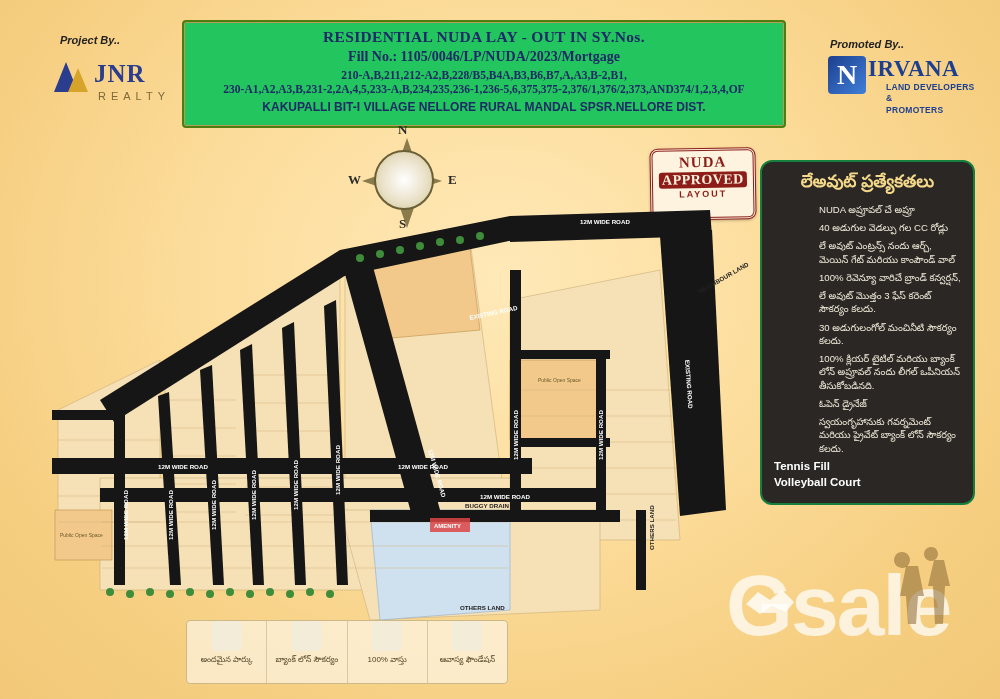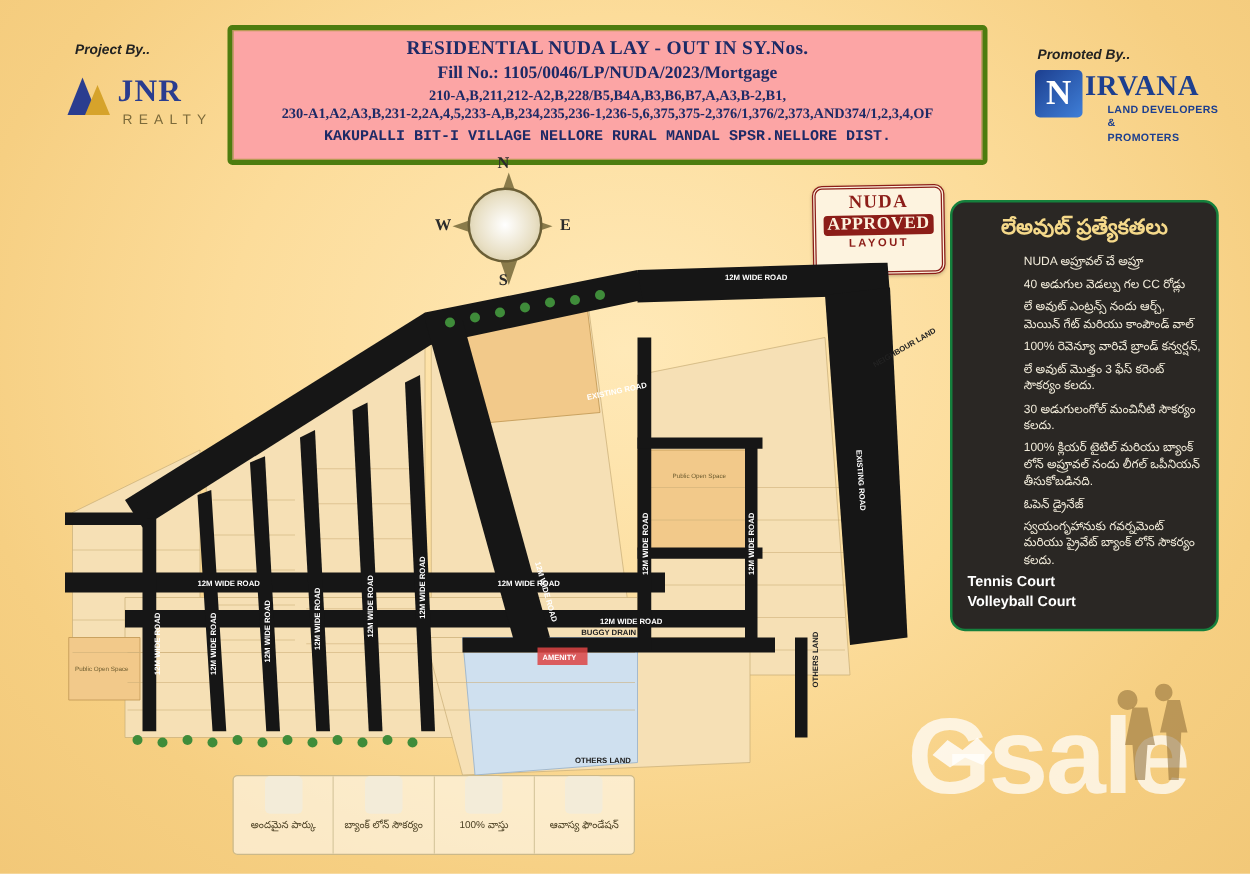--- a/index.html
+++ b/index.html
@@ -8,29 +8,29 @@
     font-family:"Liberation Sans", sans-serif;
     background:
       radial-gradient(ellipse at 50% 40%, #ffe9b8 0%, #fcdc9a 45%, #f6cf82 75%, #f2c878 100%);
     position:relative;
   }
   .sheet{position:absolute;inset:0;}
 
   
   .hdr-title-box{
     position:absolute;left:182px;top:20px;width:600px;height:104px;
-    background:#fca5a5;border:4px solid #4d7c0f;border-radius:4px;
+    background:#22c55e;border:2px solid #4d7c0f;border-radius:4px;
     box-shadow:0 0 0 1px #b79a55 inset;
     text-align:center;color:#1d2a66;
   }
   .hdr-l1{font-family:"Liberation Serif",serif;font-size:15.5px;font-weight:bold;letter-spacing:.3px;margin-top:6px;}
   .hdr-l2{font-family:"Liberation Serif",serif;font-size:14px;font-weight:bold;margin-top:3px;}
   .hdr-l3{font-family:"Liberation Serif",serif;font-size:11.5px;font-weight:bold;margin-top:3px;line-height:1.25;}
   .hdr-l4{font-family:"Liberation Serif",serif;font-size:11.5px;font-weight:bold;line-height:1.25;}
-  .hdr-l5{font-family:Liberation Mono, monospace;font-size:12px;font-weight:bold;margin-top:3px;}
+  .hdr-l5{font-family:Liberation Sans, sans-serif;font-size:12px;font-weight:bold;margin-top:3px;}
 
   .proj-by{position:absolute;left:60px;top:34px;font-size:11px;font-style:italic;color:#222;font-weight:bold;}
   .promo-by{position:absolute;left:830px;top:38px;font-size:11px;font-style:italic;color:#222;font-weight:bold;}
 
   
   .jnr{position:absolute;left:50px;top:58px;width:120px;height:60px;}
   .jnr .mark{position:absolute;left:2px;top:0;width:40px;height:40px;}
   .jnr .tri1{position:absolute;left:2px;top:4px;width:0;height:0;border-left:12px solid transparent;border-right:12px solid transparent;border-bottom:30px solid #2a3d8f;}
   .jnr .tri2{position:absolute;left:16px;top:10px;width:0;height:0;border-left:10px solid transparent;border-right:10px solid transparent;border-bottom:24px solid #d6a32b;}
   .jnr .jnr-t{position:absolute;left:44px;top:2px;font-size:25px;font-weight:bold;color:#2a3d8f;font-family:"Liberation Serif",serif;letter-spacing:1px;}
@@ -160,21 +160,21 @@
       <li>NUDA అప్రూవల్ చే అప్రూ</li>
       <li>40 అడుగుల వెడల్పు గల CC రోడ్లు</li>
       <li>లే అవుట్ ఎంట్రన్స్ నందు ఆర్చ్, మెయిన్ గేట్ మరియు కాంపౌండ్ వాల్</li>
       <li>100% రెవెన్యూ వారిచే బ్రాండ్ కన్వర్షన్,</li>
       <li>లే అవుట్ మొత్తం 3 ఫేస్ కరెంట్ సౌకర్యం కలదు.</li>
       <li>30 అడుగులంగోల్ మంచినీటి సౌకర్యం కలదు.</li>
       <li>100% క్లియర్ టైటిల్ మరియు బ్యాంక్ లోన్ అప్రూవల్ నందు లీగల్ ఒపీనియన్ తీసుకోబడినది.</li>
       <li>ఓపెన్ డ్రైనేజ్</li>
       <li>స్వయంగృహానుకు గవర్నమెంట్ మరియు ప్రైవేట్ బ్యాంక్ లోన్ సౌకర్యం కలదు.</li>
     </ul>
-    <div class="court">Tennis Court</div>
+    <div class="court">Tennis Fill</div>
     <div class="court">Volleyball Court</div>
   </div>
 
   <div class="mapwrap">
     <svg width="720" height="420" viewBox="0 0 720 420">
 
       <g>
         <polygon points="18,200 120,150 120,330 18,330" fill="#f6e0b5" stroke="#cbb07a" stroke-width=".6"></polygon>
         <polygon points="125,150 300,60 300,330 125,330" fill="#f6e0b5" stroke="#cbb07a" stroke-width=".6"></polygon>
         <polygon points="305,60 430,30 470,330 305,330" fill="#f6e0b5" stroke="#cbb07a" stroke-width=".6"></polygon>

